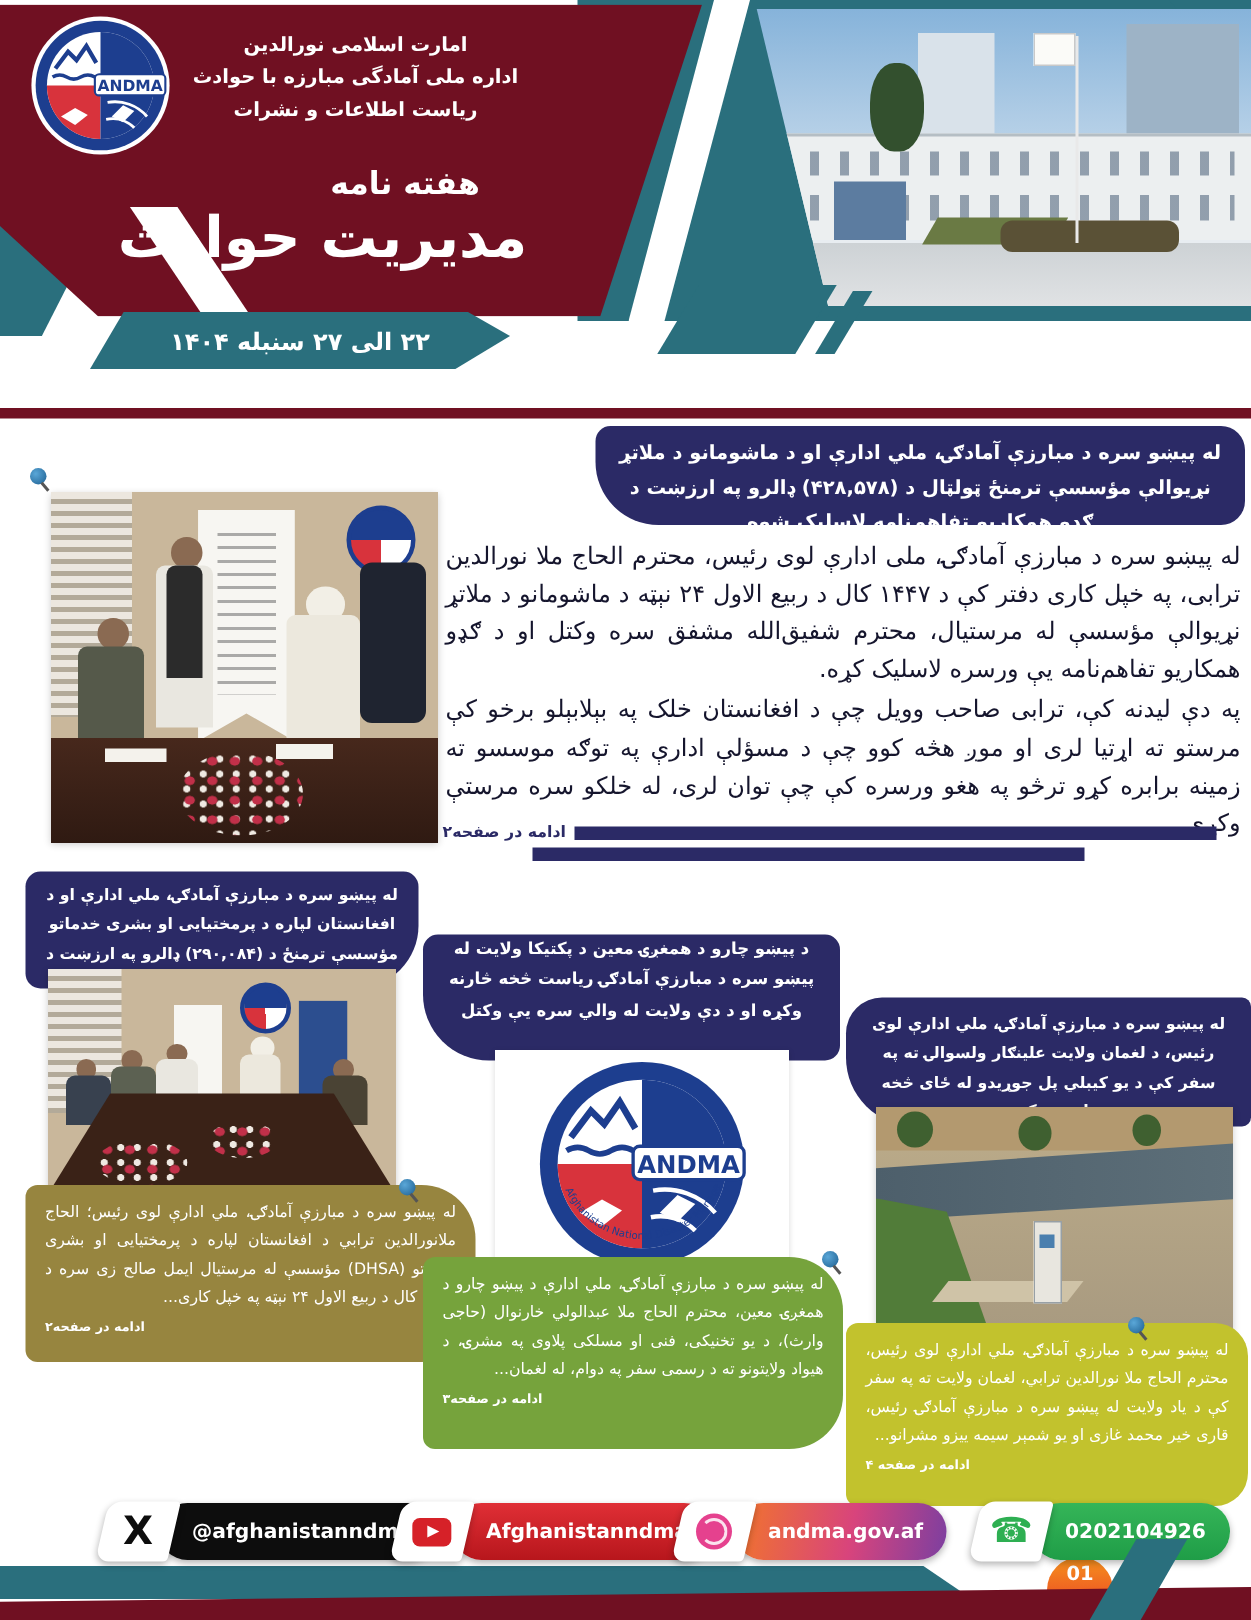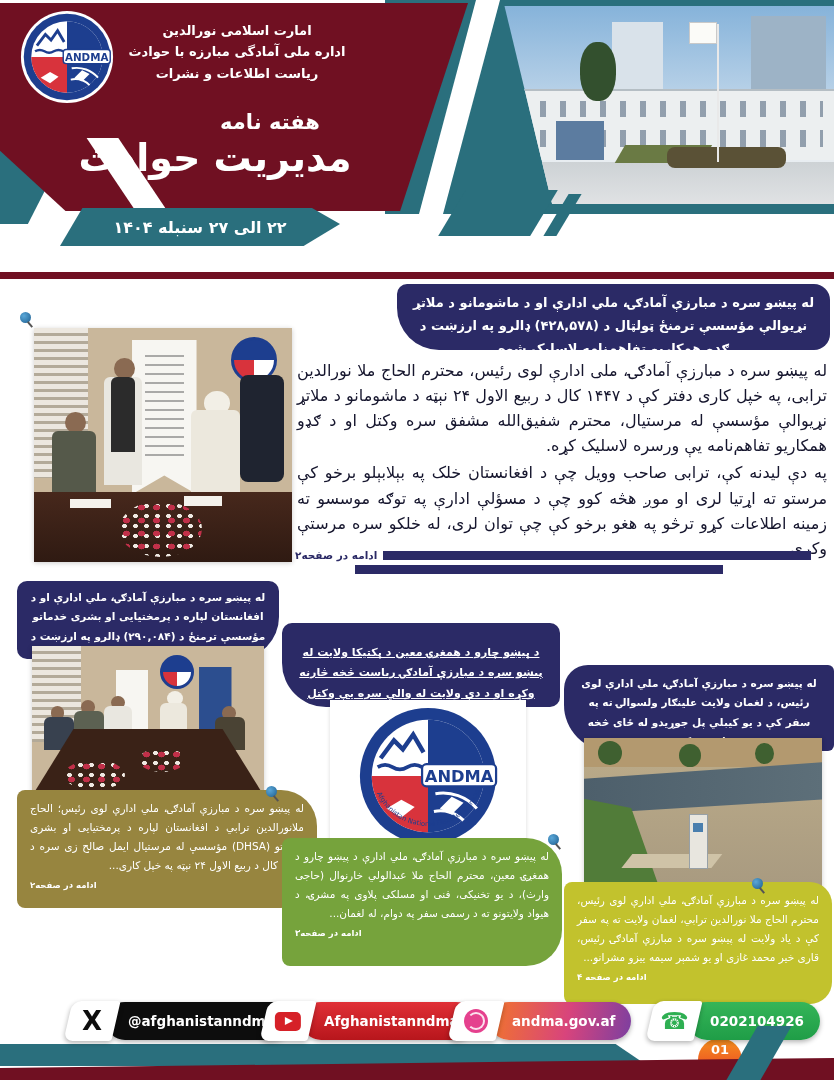--- a/index.html
+++ b/index.html
@@ -62,21 +62,21 @@
   .cont-text { color:#2b2a66; font-weight:700; font-size:10.5px; direction:rtl; white-space:nowrap; }
   .cont-bar  { flex:1; height:9px; background:#2b2a66; }
   .cont-bar2 { margin:4px 0 0 60px; width:368px; height:9px; background:#2b2a66; }
 
   
   .colbox { background:#2b2a66; color:#fff; font-weight:700; text-align:center;
             direction:rtl; line-height:1.85; }
   .h2-left  { left:17px;  top:581px; width:262px; height:78px; font-size:10.5px;
               border-radius:10px 10px 42px 10px; padding:7px 10px; }
   .h2-mid   { left:282px; top:623px; width:278px; height:84px; font-size:11px;
-              border-radius:10px 10px 10px 44px; padding:20px 12px;text-decoration:underline; }
+              border-radius:10px 10px 10px 44px; padding:0 12px; }
   .h2-right { left:564px; top:665px; width:270px; height:86px; font-size:10.5px;
               border-radius:24px 6px 6px 46px; padding:9px 12px; }
   .blob { color:#fff; direction:rtl; font-size:10.5px; line-height:1.8;
           text-align:justify; padding:9px 13px 4px; }
   .blob-left  { left:17px;  top:790px; width:300px; height:118px; background:#97853f;
                 border-radius:8px 36px 36px 8px; }
   .blob-mid   { left:282px; top:838px; width:280px; height:128px; background:#76a33c;
                 border-radius:8px 36px 36px 8px; }
   .blob-right { left:564px; top:882px; width:268px; height:122px; background:#c2c22d;
                 border-radius:8px 22px 22px 8px; }
@@ -239,21 +239,21 @@
   <div class="abs main-title">مدیریت حوادث</div>
   <div class="abs date-bar">
     <span>۲۲ الی ۲۷ سنبله ۱۴۰۴</span>
   </div>
   <div class="abs maroon-rule"></div>
 
   <div class="abs lead-headline">له پیښو سره د مبارزې آمادګۍ، ملي ادارې او د ماشومانو د ملاتړ نړیوالې مؤسسې ترمنځ ټولټال د (۴۲۸,۵۷۸) ډالرو په ارزښت د ګډو همکاریو تفاهم‌نامه لاسلیک شوه</div>
 
   <div class="abs lead-body">
     <p>له پیښو سره د مبارزې آمادګۍ، ملی ادارې لوی رئیس، محترم الحاج ملا نورالدین ترابی، په خپل کاری دفتر کې د ۱۴۴۷ کال د ربیع الاول ۲۴ نېټه د ماشومانو د ملاتړ نړیوالې مؤسسې له مرستیال، محترم شفیق‌الله مشفق سره وکتل او د ګډو همکاریو تفاهم‌نامه یې ورسره لاسلیک کړه.</p>
-    <p>په دې لیدنه کې، ترابی صاحب وویل چې د افغانستان خلک په بېلابېلو برخو کې مرستو ته اړتیا لری او موږ هڅه کوو چې د مسؤلې ادارې په توګه موسسو ته زمینه اطلاعات کړو ترڅو په هغو برخو کې چې توان لری، له خلکو سره مرستې وکړی...</p>
+    <p>په دې لیدنه کې، ترابی صاحب وویل چې د افغانستان خلک په بېلابېلو برخو کې مرستو ته اړتیا لری او موږ هڅه کوو چې د مسؤلې ادارې په توګه موسسو ته زمینه برابره کړو ترڅو په هغو ورسره کې چې توان لری، له خلکو سره مرستې وکړی...</p>
   </div>
 
   <div class="abs cont-lead">
     <div class="cont-row1">
       <span class="cont-text">ادامه در صفحه۲</span>
       <span class="cont-bar"></span>
     </div>
     <div class="cont-bar2"></div>
   </div>
 

